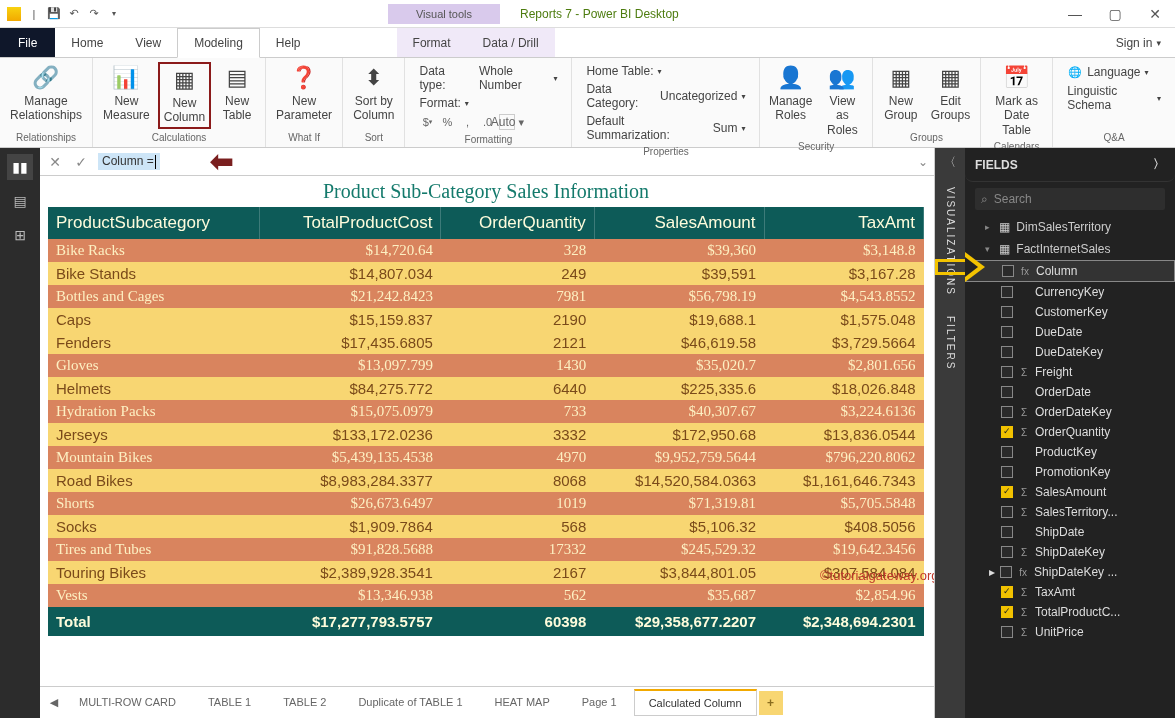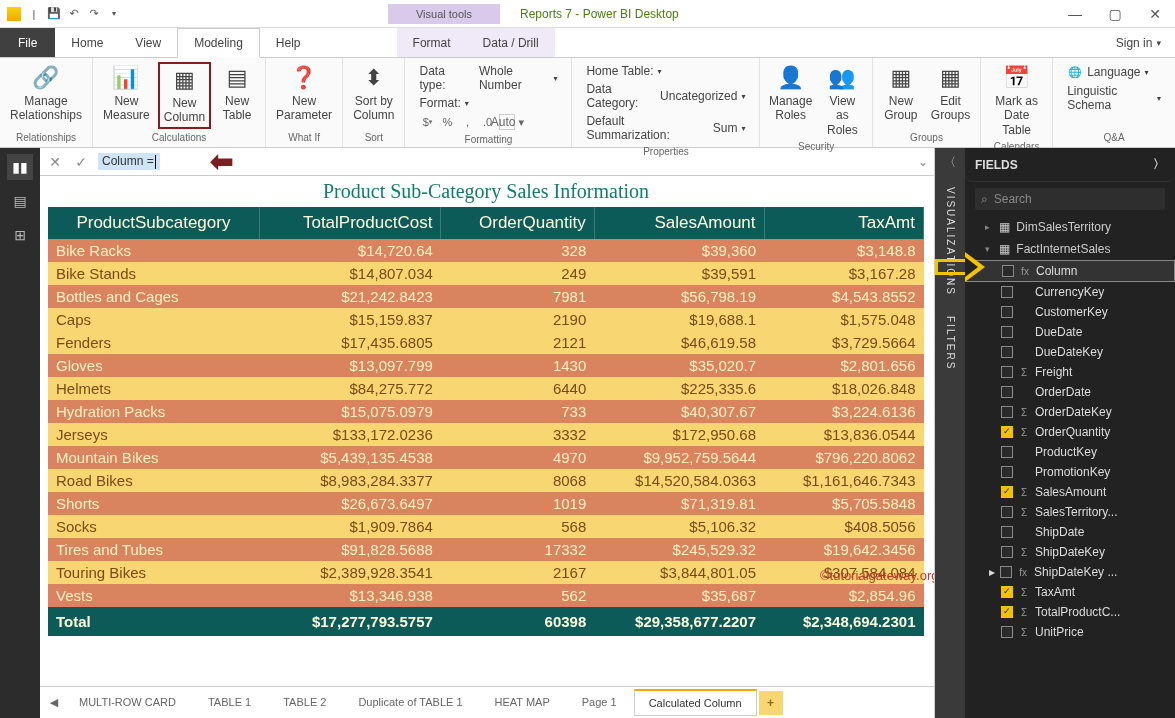--- a/index.html
+++ b/index.html
@@ -6,21 +6,21 @@
 body { width:1175px; height:718px; overflow:hidden; background:#fff; display:flex; flex-direction:column; }
 .titlebar { height:28px; display:flex; align-items:center; border-bottom:1px solid #ddd; }
 .qat { display:flex; align-items:center; gap:4px; padding:0 6px; }
 .qat-ic { width:16px; height:16px; display:flex; align-items:center; justify-content:center; font-size:11px; color:#555; }
 .pbi-logo { width:14px; height:14px; background:linear-gradient(#f8d210,#f2a900); }
 .vt-label { width:112px; text-align:center; background:#d9caec; color:#555; padding:4px 0; font-size:11px; margin-left:260px; }
 .app-title { margin-left:20px; color:#4d7c0f; font-size:12px; }
 .win-ctl { margin-left:auto; display:flex; align-items:center; }
 .win-btn { width:40px; height:28px; display:flex; align-items:center; justify-content:center; font-size:14px; color:#555; }
 .menubar { height:30px; display:flex; align-items:stretch; border-bottom:1px solid #ccc; }
-.file-btn { background:#404040; color:#fff; padding:0 18px; display:flex; align-items:center; font-size:12px; }
+.file-btn { background:#0f172a; color:#fff; padding:0 18px; display:flex; align-items:center; font-size:12px; }
 .menutab { padding:0 16px; display:flex; align-items:center; color:#444; font-size:12px; }
 .menutab.active { border:1px solid #ccc; border-bottom:1px solid #fff; margin-bottom:-1px; }
 .vt-tabs { display:flex; margin-left:80px; background:#f0e9f8; }
 .vt-tab { padding:0 16px; display:flex; align-items:center; color:#444; }
 .signin { margin-left:auto; padding:0 14px; display:flex; align-items:center; color:#444; gap:4px; }
 .ribbon { height:90px; border-bottom:1px solid #ccc; display:flex; background:#fafafa; }
 .rgroup { display:flex; flex-direction:column; align-items:center; padding:4px 6px; border-right:1px solid #e1e1e1; }
 .rgroup-items { display:flex; flex:1; align-items:flex-start; gap:4px; }
 .rbtn { display:flex; flex-direction:column; align-items:center; justify-content:flex-start; padding:2px 4px; font-size:11px; color:#444; text-align:center; line-height:1.2; min-width:44px; }
 .rbtn .ico { width:32px; height:28px; display:flex; align-items:center; justify-content:center; font-size:22px; margin-bottom:2px; }
@@ -36,23 +36,23 @@
 .center { flex:1; display:flex; flex-direction:column; overflow:hidden; border-right:1px solid #ccc; }
 .formulabar { height:28px; display:flex; align-items:center; border-bottom:1px solid #ccc; padding:0 6px; gap:8px; position:relative; }
 .fb-ic { width:18px; height:18px; display:flex; align-items:center; justify-content:center; color:#888; font-size:14px; }
 .fb-input { flex:0 0 auto; background:#cde5f7; padding:1px 4px; font-family:Consolas,monospace; font-size:12px; color:#333; }
 .fb-cursor { display:inline-block; width:1px; height:14px; background:#000; margin-left:1px; vertical-align:middle; }
 .fb-arrow { position:absolute; left:170px; font-size:28px; color:#7a1f1f; font-weight:bold; }
 .fb-chev { margin-left:auto; color:#888; }
 .report-area { flex:1; overflow:auto; background:#fff; padding:2px 10px 4px 8px; }
 .report-title { text-align:center; font-family:Georgia,serif; font-size:20px; color:#147a6c; padding:2px 0 4px; }
 .datatable { width:100%; border-collapse:collapse; font-family:Georgia,serif; }
-.datatable th { background:#0d5b58; color:#fefcdc; text-align:center; padding:6px 8px; font-size:17px; font-weight:normal; border-right:1px solid rgba(255,255,255,0.2); }
+.datatable th { background:#0d5b58; color:#fefcdc; text-align:left; padding:6px 8px; font-size:17px; font-weight:normal; border-right:1px solid rgba(255,255,255,0.2); }
 .datatable td { padding:3px 8px; font-size:15px; }
-.datatable tr.r0 td { background:#d9845e; color:#fdf0c2; }
+.datatable tr.r0 td { background:#d9845e; color:#fdf0c2;font-family:Liberation Serif, serif; }
 .datatable tr.r1 td { background:#f8d672; color:#7a4a1a; }
 .datatable td.num { text-align:right; }
 .datatable tfoot td { background:#0d5b58; color:#fefcdc; font-weight:bold; padding:6px 8px; font-size:15px; }
 .watermark { position:absolute; left:780px; top:392px; color:#c0392b; font-size:13px; font-family:Arial; }
 .sheettabs { height:32px; border-top:1px solid #ccc; display:flex; align-items:center; padding:0 6px; gap:2px; }
 .sheettab { padding:6px 14px; font-size:11px; color:#666; border:1px solid transparent; }
 .sheettab.active { border:1px solid #ccc; border-top:2px solid #f2a900; color:#333; background:#fff; }
 .addsheet { width:24px; height:24px; background:#f8d672; color:#8a6d1f; display:flex; align-items:center; justify-content:center; font-weight:bold; }
 .sidepanels { width:30px; background:#3a3a3a; display:flex; flex-direction:column; align-items:center; padding-top:6px; color:#ccc; position:relative; }
 .side-tab-v { writing-mode:vertical-rl; font-size:10px; letter-spacing:2px; padding:10px 0; color:#ddd; }

